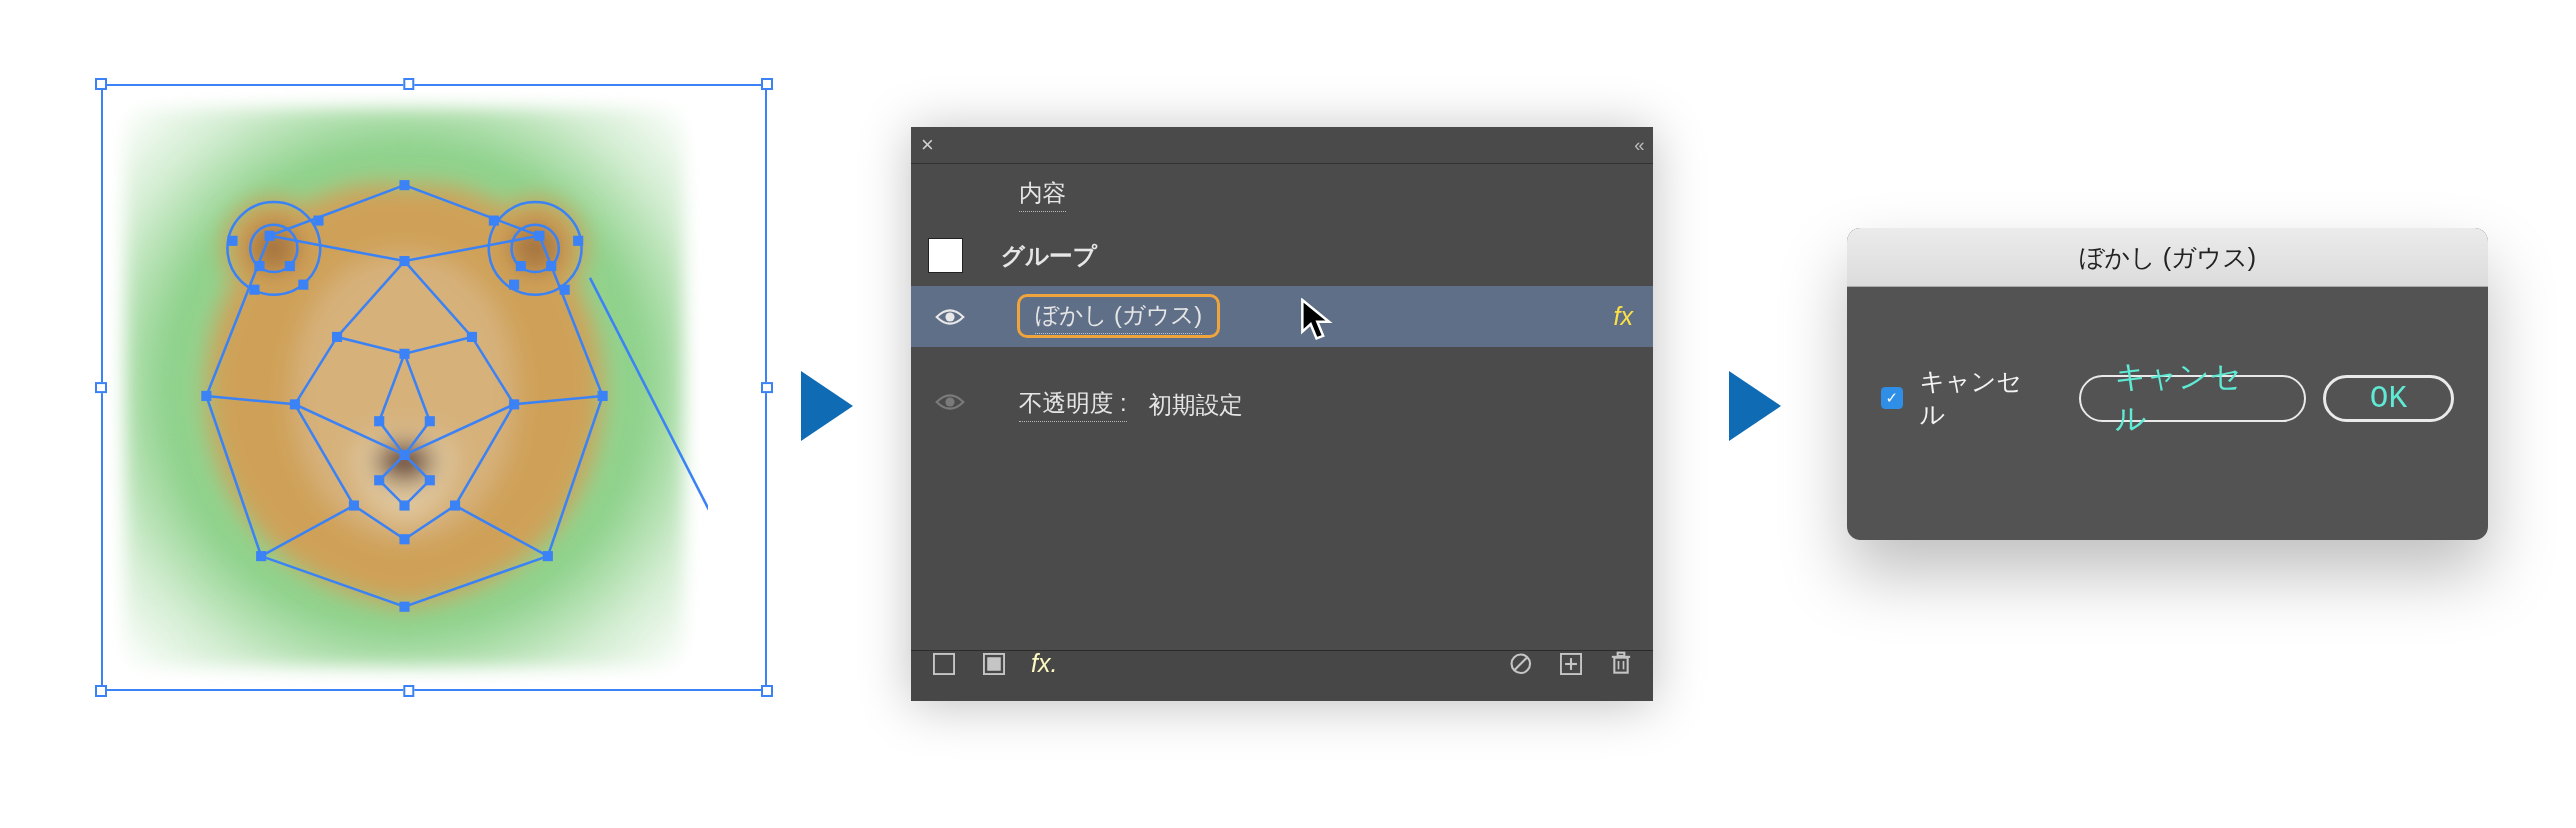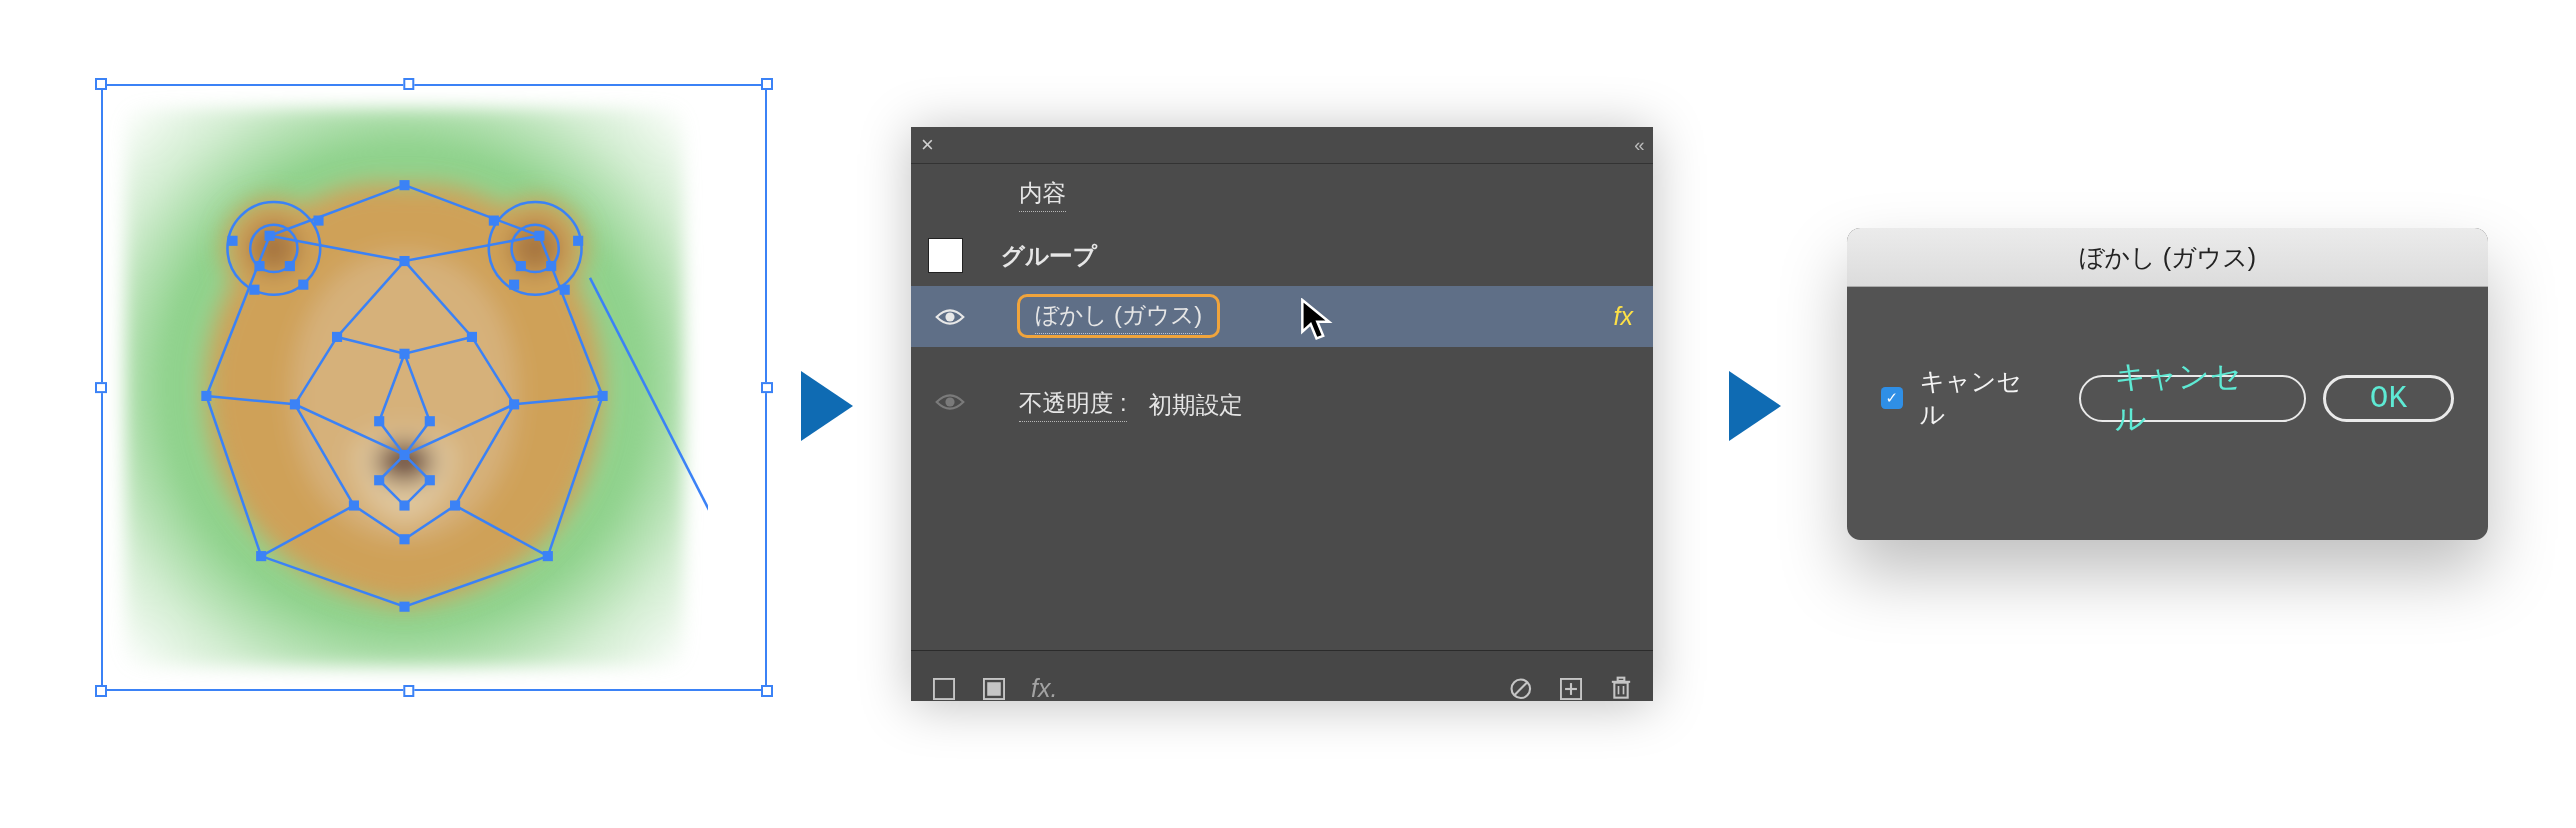--- a/index.html
+++ b/index.html
@@ -53,21 +53,21 @@
     .group-swatch { width:35px; height:35px; background:#fff; border:0.8px solid #222; margin-left:5px; }
     .contents-row { padding-left:108px; }
     .contents-underline { border-bottom:1.7px dotted rgba(255,255,255,.6); padding-bottom:1.7px; }
     .highlight-row { background:#5f6f87; }
     .highlight-blur { position:absolute; left:106px; top:8.4px; height:44px; border:3.4px solid #f0a43c; border-radius:10px; padding:0 15px; display:flex; align-items:center; }
     .fx-ind { margin-left:auto; font-style:italic; color:#fde047; font-size:25px; }
     .eye-icon svg { display:block; }
     .cursor { position:absolute; left:388px; top:11.8px; width:35px; height:44px; }
     .opacity-row { padding-left:108px;margin-top:27px; }
     .opacity-row .eye { position:absolute; left:23.6px; opacity:.3; }
-    .panel-footer { height:51px; border-top:1.3px solid #2b2b2b; background:#474747; display:flex; align-items:flex-end; gap:25px; padding:0 20px; color:#a3a3a3; font-size:25px; }
+    .panel-footer { height:51px; border-top:1.3px solid #2b2b2b; background:#474747; display:flex; align-items:flex-start; gap:25px; padding:0 20px; color:#fef9c3; font-size:25px; }
     .footer-icon { width:25px; height:25px; display:flex; align-items:center; justify-content:center; }
     .footer-spacer { flex:1; }
 
     
     .dialog {
       position:absolute;
       left:1847px;
       top:228px;
       width:641px;
       height:312px;

